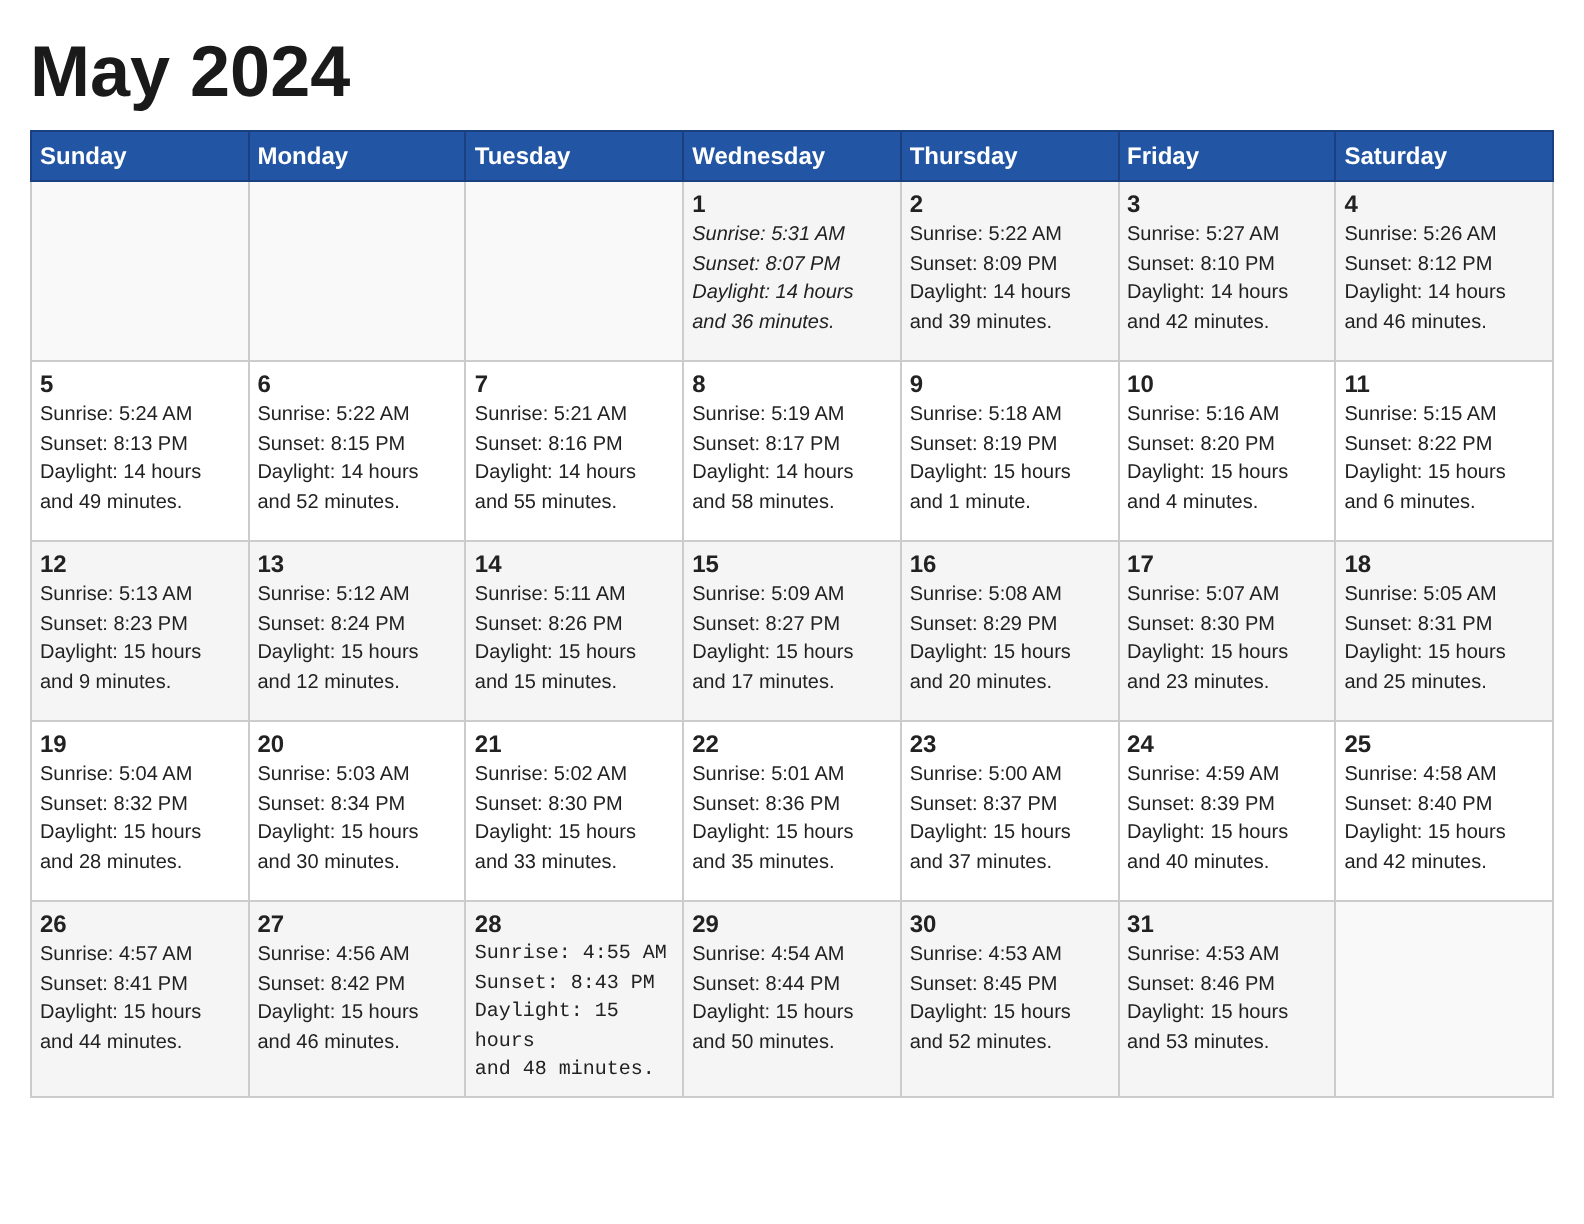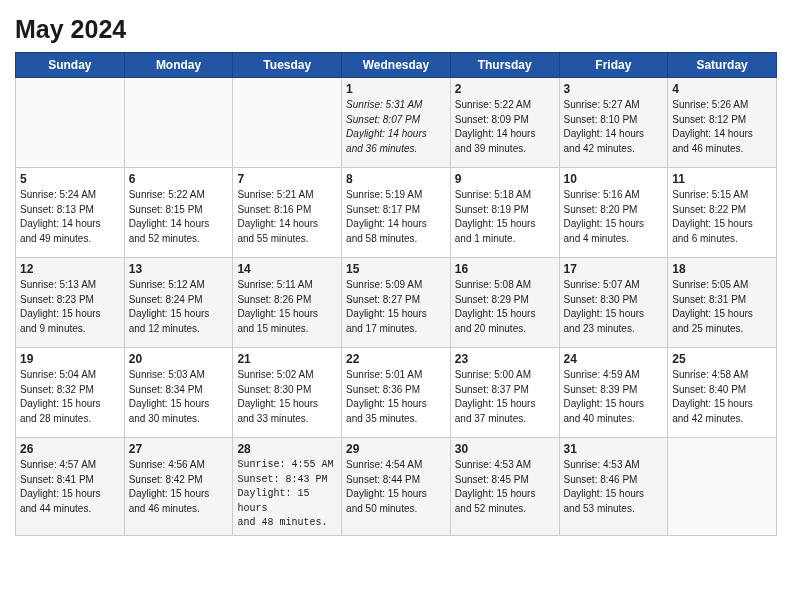--- a/index.html
+++ b/index.html
@@ -29,41 +29,41 @@
     }
     .logo-icon {
       width: 28px;
       height: 28px;
       margin-right: 2px;
     }
     .title-block {
       text-align: right;
     }
     .month-year {
-      font-size: 25px;
+      font-size: 36px;
       font-weight: bold;
       color: #1a1a1a;
     }
     .location {
       font-size: 16px;
       color: #333;
       font-weight: bold;
     }
     table {
       width: 100%;
       border-collapse: collapse;
       table-layout: fixed;
     }
     thead tr th {
       background-color: #2255a4;
       color: #fff;
       font-size: 12px;
       font-weight: bold;
       padding: 5px 4px;
-      text-align: center;
+      text-align: left;
       border: 1px solid #1a4080;
     }
     tbody tr td {
       vertical-align: top;
       border: 1px solid #ccc;
       padding: 4px 4px;
       min-height: 90px;
       height: 90px;
       font-size: 10.5px;
       color: #222;

